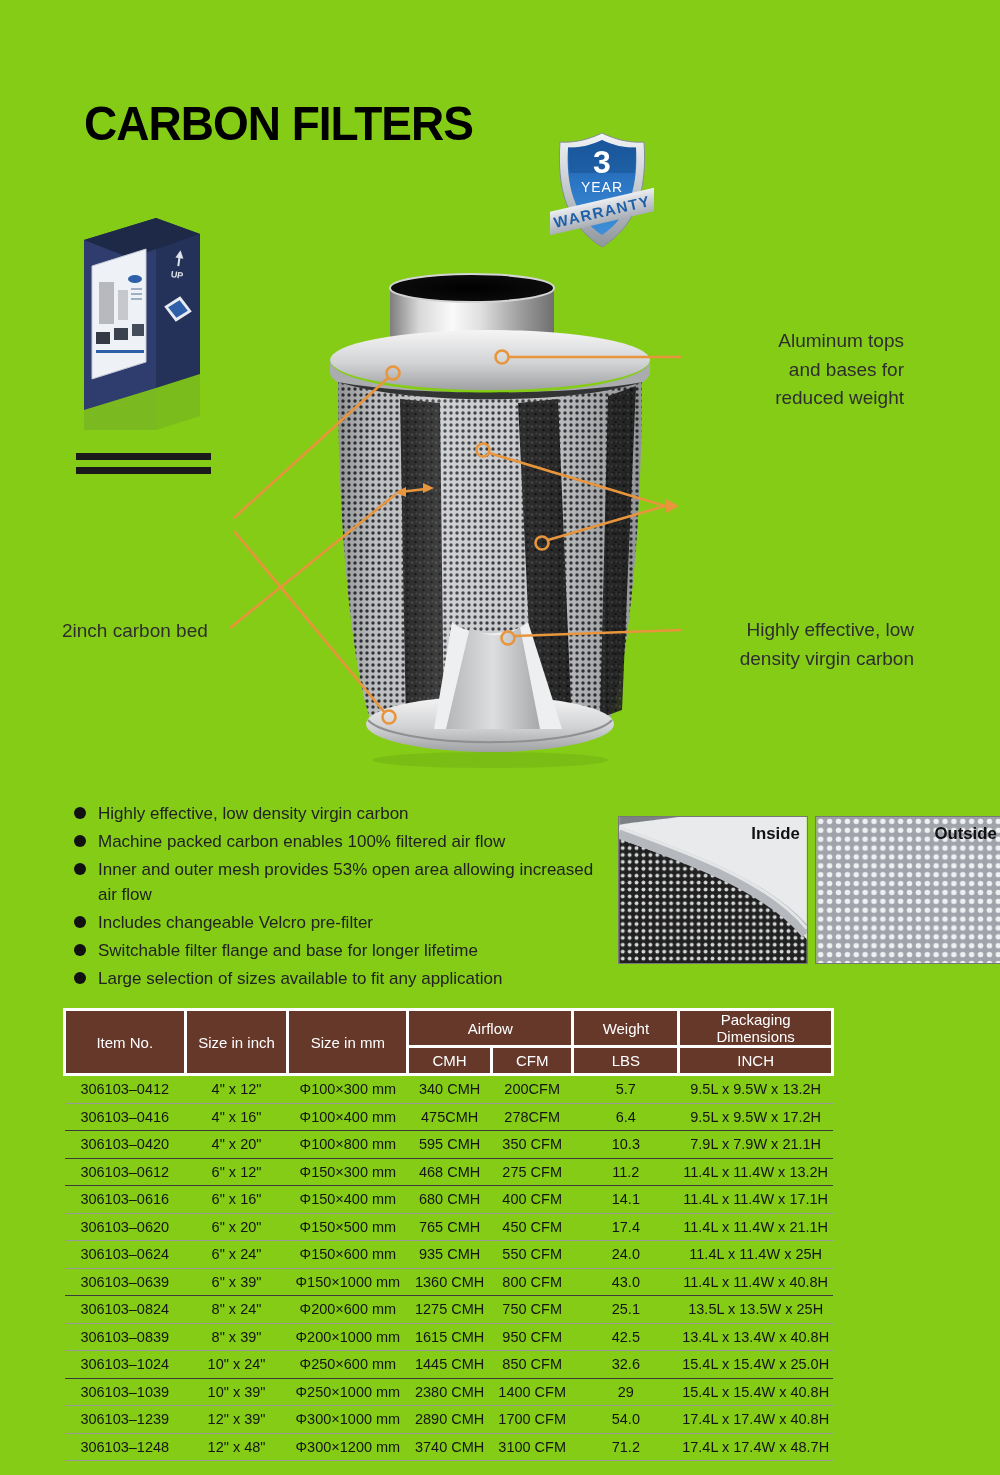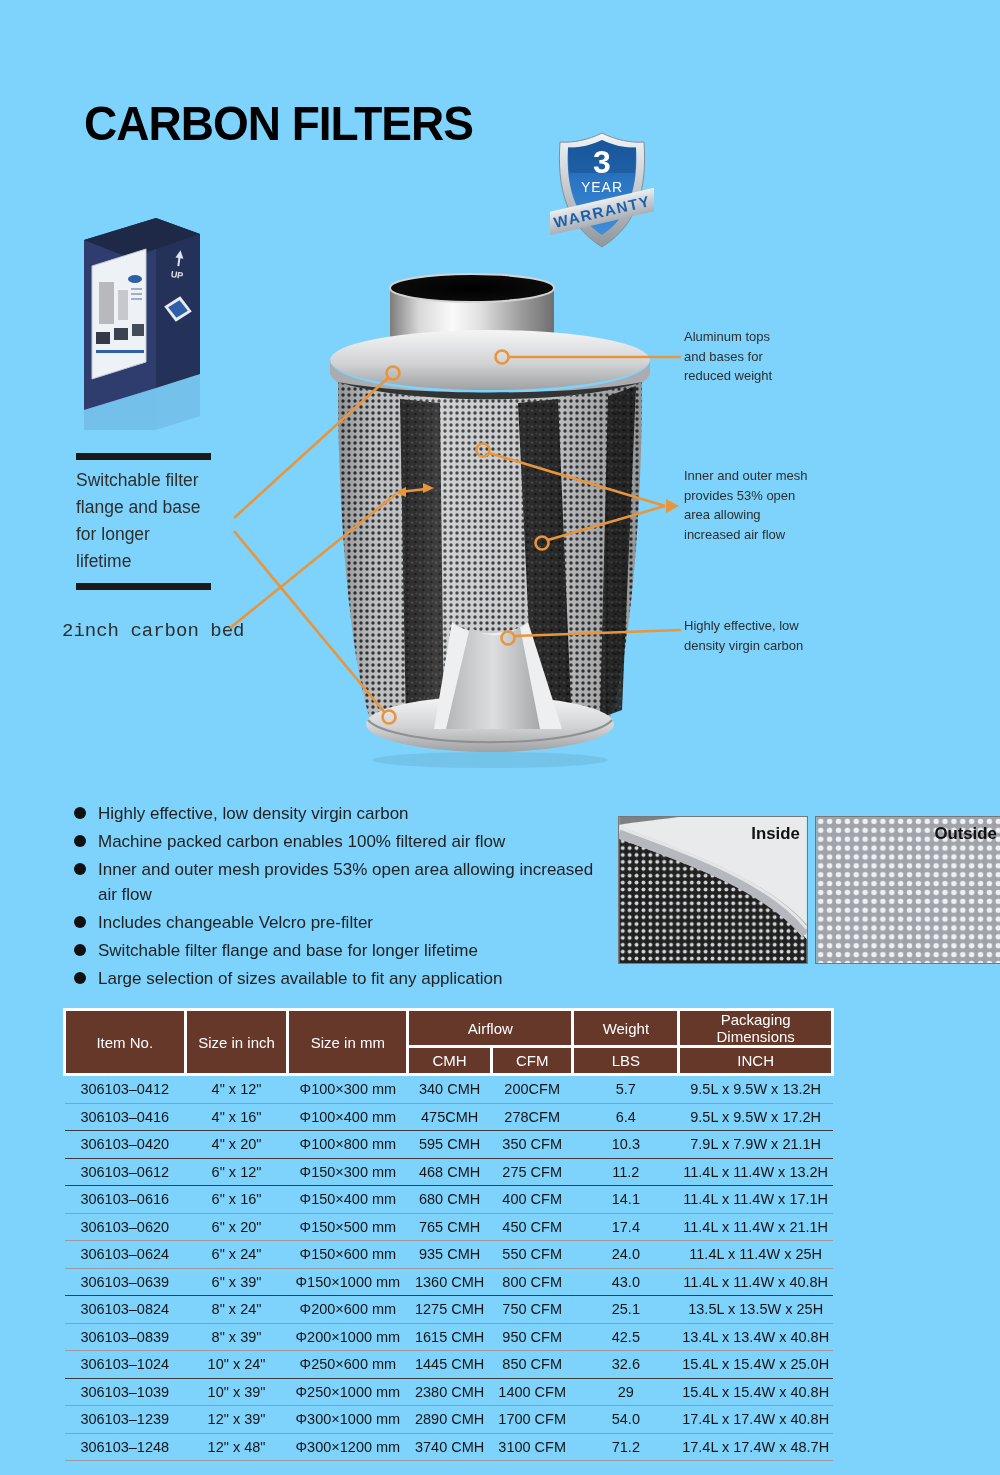--- a/index.html
+++ b/index.html
@@ -1,35 +1,35 @@
 <!DOCTYPE html>
 <html><head>
 <meta charset="utf-8">
 <style>
   html,body{margin:0;padding:0;background:#fff;}
   .page{
-    position:relative;width:1000px;height:1475px;background:#7dd3fc;overflow:hidden;
+    position:relative;width:1000px;height:1475px;background:#84cc16;overflow:hidden;
     font-family:"Liberation Sans",sans-serif;color:#222;
   }
   .abs{position:absolute;}
   .page-title{
     left:84px;top:94px;font-size:46px;font-weight:bold;color:#000;
     letter-spacing:-1px;transform:scaleY(1.06);transform-origin:left top;
   }
   
   .callout-label{
-    color:#2e2e2e;font-size:13px;line-height:1.5;white-space:pre-line;z-index:4;
+    color:#2e2e2e;font-size:19px;line-height:1.5;white-space:pre-line;z-index:4;text-align:right;
   }
   .label-aluminum{left:684px;top:327px;width:220px;}
   .label-inner{left:684px;top:466px;width:230px;}
   .label-carbon{left:684px;top:616px;width:230px;}
   .flange-block{left:76px;top:446px;width:145px;z-index:4;}
   .flange-block .bar{width:135px;height:7px;background:#1a1a1a;margin:7px 0;}
   .flange-block .txt{color:#2e2e2e;font-size:17.5px;line-height:1.55;white-space:pre-line;}
-  .label-bed{left:62px;top:620px;font-size:19px;color:#2e2e2e;z-index:4;font-family:Liberation Mono, monospace;}
+  .label-bed{left:62px;top:620px;font-size:19px;color:#2e2e2e;z-index:4;}
   
   .features{left:74px;top:801px;width:520px;list-style:none;margin:0;padding:0;}
   .features li{display:flex;gap:12px;font-size:17px;line-height:25px;margin-bottom:3px;color:#222;}
   .features .dot{flex:none;width:12px;height:12px;border-radius:50%;background:#111;margin-top:6px;}
   
   .photos{left:577px;top:816px;display:flex;gap:7px;padding-left:41px;}
   .photo{width:190px;height:148px;border:1px solid #777;box-sizing:border-box;}
   
   .spec-table-wrap{left:63px;top:1008px;width:771px;}
   table.spec{width:771px;border-collapse:collapse;table-layout:fixed;}
@@ -214,32 +214,24 @@
     <g fill="#E8953C" stroke="none">
       <polygon points="666,229 679,236 666,243"></polygon>
       <polygon points="395,222.5 406,217 406,227"></polygon>
       <polygon points="434,218 423,213 423,223"></polygon>
     </g>
   </svg>
 
   <div class="abs callout-label label-aluminum">Aluminum tops
 and bases for
 reduced weight</div>
-  <div class="abs callout-label label-inner">Inner and outer mesh
-provides 53% open
-area allowing
-increased air flow</div>
   <div class="abs callout-label label-carbon">Highly effective, low
 density virgin carbon</div>
   <div class="abs flange-block">
     <div class="bar"></div>
-    <div class="txt">Switchable filter
-flange and base
-for longer
-lifetime</div>
     <div class="bar"></div>
   </div>
   <div class="abs label-bed">2inch carbon bed</div>
 
   <ul class="abs features">
     <li>
         <span class="dot"></span>
         <span>Highly effective, low density virgin carbon</span>
       </li>
     <li>

